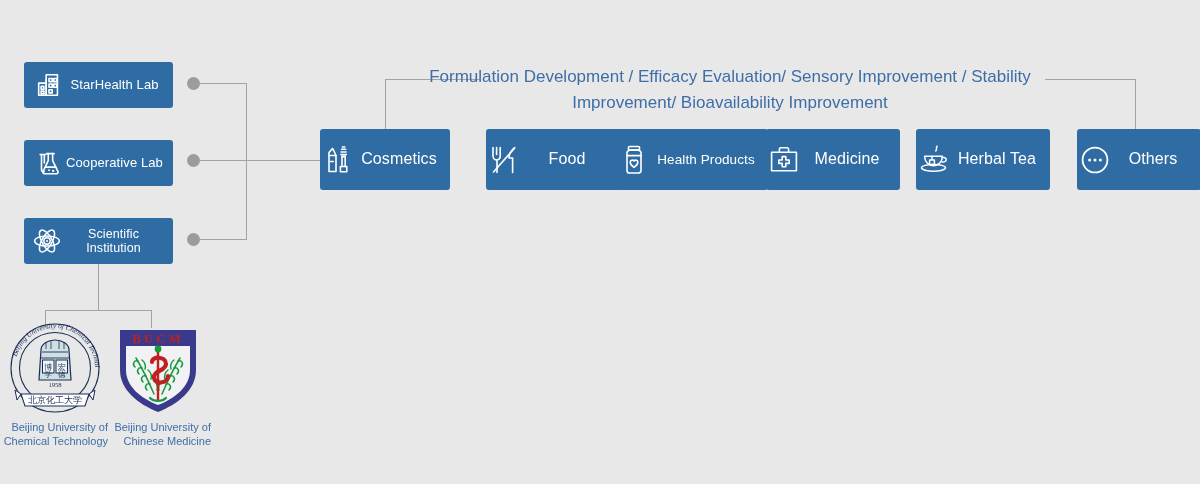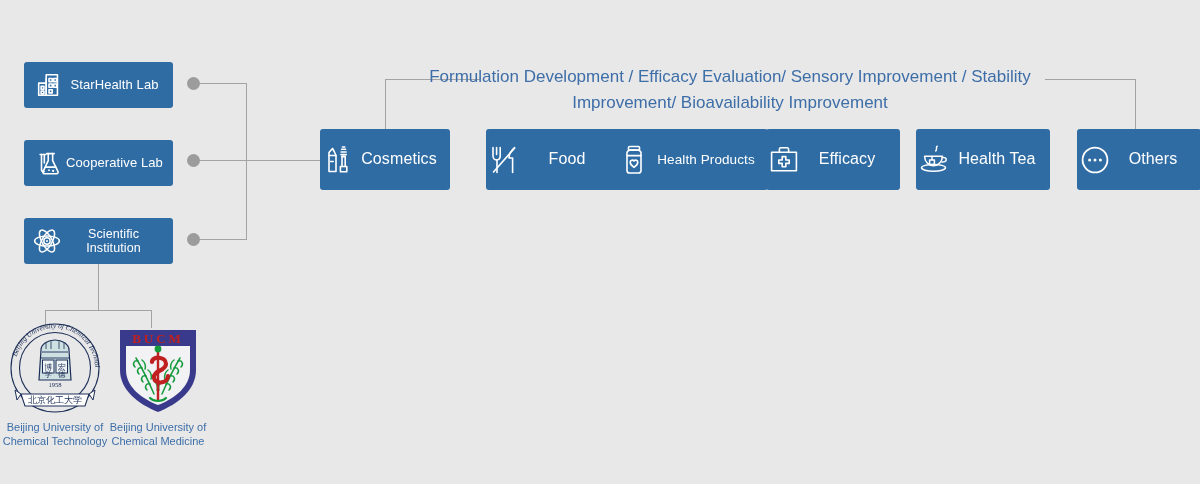--- a/index.html
+++ b/index.html
@@ -92,21 +92,21 @@
     text-align: center;
     font-size: 17px;
     line-height: 1.5;
     color: #3d6ea8;
   }
 
   
   .logo-wrap {
     position: absolute;
     width: 106px;
-    text-align: center;
+    text-align: right;
   }
   #logo-0 { left: 2px; top: 318px; }
   #logo-1 { left: 105px; top: 318px; }
   .logo-cap {
     margin-top: 3px;
     font-size: 11px;
     line-height: 1.25;
     color: #3d6ea8;
   }
   .logo-art { width: 100px; height: 100px; margin: 0 auto; display: block; }
@@ -224,34 +224,34 @@
   </div>
 
   <div class="pill prod" id="prod-3" style="left:766px; width:134px;">
     <span class="ico">
       <svg viewBox="0 0 36 36" width="36" height="36" fill="none" stroke="#ffffff" stroke-width="1.6" stroke-linejoin="round" stroke-linecap="round">
         <path d="M13.4 10.2 L13.4 7.2 A1.4 1.4 0 0 1 14.8 5.8 L21.2 5.8 A1.4 1.4 0 0 1 22.6 7.2 L22.6 10.2"></path>
         <rect x="5.6" y="10.2" width="24.8" height="18.6"></rect>
         <path d="M16.2 14.6 L19.8 14.6 L19.8 18 L23.2 18 L23.2 21.4 L19.8 21.4 L19.8 24.8 L16.2 24.8 L16.2 21.4 L12.8 21.4 L12.8 18 L16.2 18 Z"></path>
       </svg>
     </span>
-    <span class="lbl">Efficacy</span>
+    <span class="lbl">Medicine</span>
   </div>
 
   <div class="pill prod" id="prod-4" style="left:916px; width:134px;">
     <span class="ico">
       <svg viewBox="0 0 36 36" width="36" height="36" fill="none" stroke="#ffffff" stroke-width="1.5" stroke-linejoin="round" stroke-linecap="round">
         <path d="M21.2 4.2 C19.4 5.6 21.6 7.2 19.8 8.9"></path>
         <path d="M8.6 14.2 L26.4 14.2 C26.4 19.8 22.4 23.8 17.5 23.8 C12.6 23.8 8.6 19.8 8.6 14.2 Z"></path>
         <path d="M26.2 15.6 C28.8 15.1 30.4 16.2 30.2 17.8 C30 19.5 28 20.3 25.8 19.9"></path>
         <ellipse cx="17.5" cy="25.8" rx="12" ry="3.4"></ellipse>
         <path d="M16 14.6 L16 18 M16 18 L13.6 18 L13.6 22.4 L18.4 22.4 L18.4 18 L16 18 Z"></path>
       </svg>
     </span>
-    <span class="lbl">Health Tea</span>
+    <span class="lbl">Herbal Tea</span>
   </div>
 
   <div class="pill prod" id="prod-5" style="left:1069px; width:124px;margin-left:8px;">
     <span class="ico">
       <svg viewBox="0 0 36 36" width="36" height="36" fill="none" stroke="#ffffff" stroke-width="1.8">
         <circle cx="18" cy="18" r="12.4"></circle>
         <circle cx="12.6" cy="18" r="1.5" fill="#ffffff" stroke="none"></circle>
         <circle cx="18" cy="18" r="1.5" fill="#ffffff" stroke="none"></circle>
         <circle cx="23.4" cy="18" r="1.5" fill="#ffffff" stroke="none"></circle>
       </svg>
@@ -301,16 +301,16 @@
         <path d="M70 43 C74 42 76 46 73 49 M66 50 C70 49 72 53 69 56 M62 58 C66 57 68 61 65 64 M58 66 C62 65 64 69 61 72"></path>
         <path d="M34 42 C37 44 38 48 37 51 M40 52 C43 54 44 58 43 61 M46 63 C49 65 50 69 49 72"></path>
         <path d="M66 42 C63 44 62 48 63 51 M60 52 C57 54 56 58 57 61 M54 63 C51 65 50 69 51 72"></path>
       </g>
 
       <path d="M50 30 L50 82" stroke="#c02020" stroke-width="2.4" stroke-linecap="round"></path>
       <circle cx="50" cy="31" r="3.4" fill="#159a3c"></circle>
       <path d="M44 44 C44 38 58 38 58 46 C58 53 46 52 46 59 C46 67 60 66 60 58" fill="none" stroke="#c02020" stroke-width="4.2" stroke-linecap="round"></path>
       <path d="M42 80 C46 84 54 84 58 80" fill="none" stroke="#159a3c" stroke-width="2.2" stroke-linecap="round"></path>
     </svg>
-    <div class="logo-cap">Beijing University of Chemical Medicine</div>
+    <div class="logo-cap">Beijing University of Chinese Medicine</div>
   </div>
 
 </div>
 
 </body></html>

